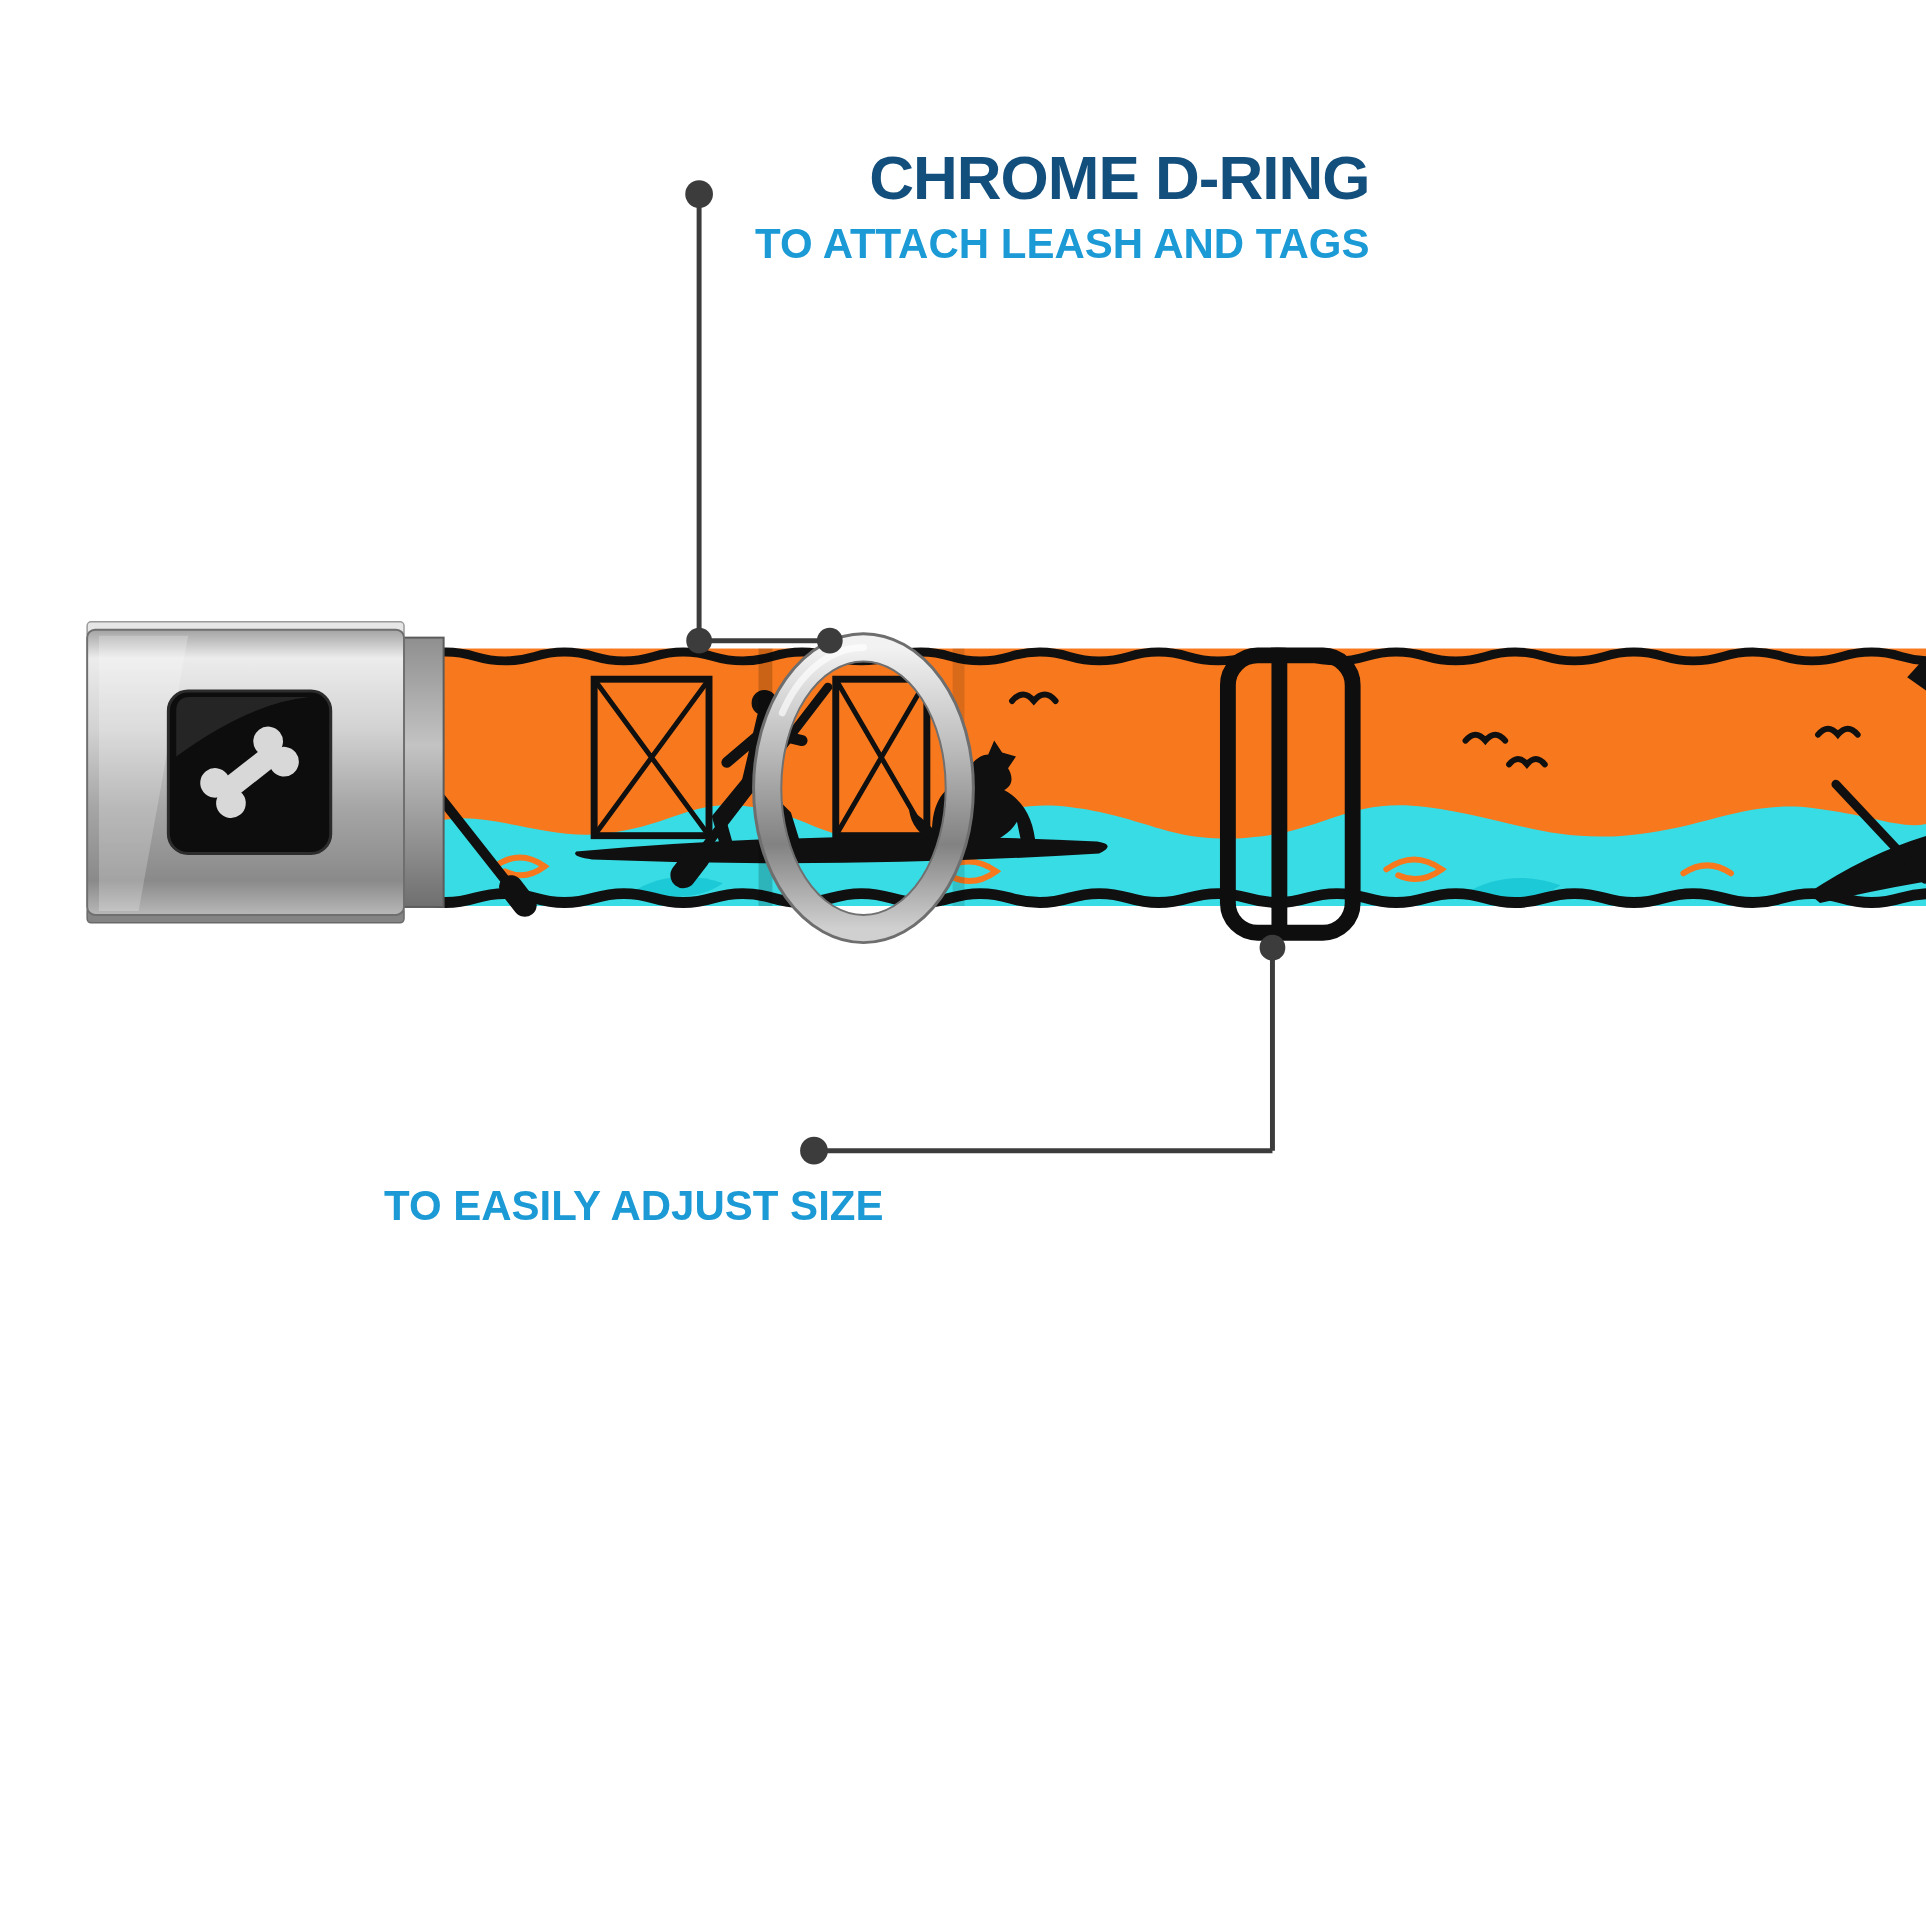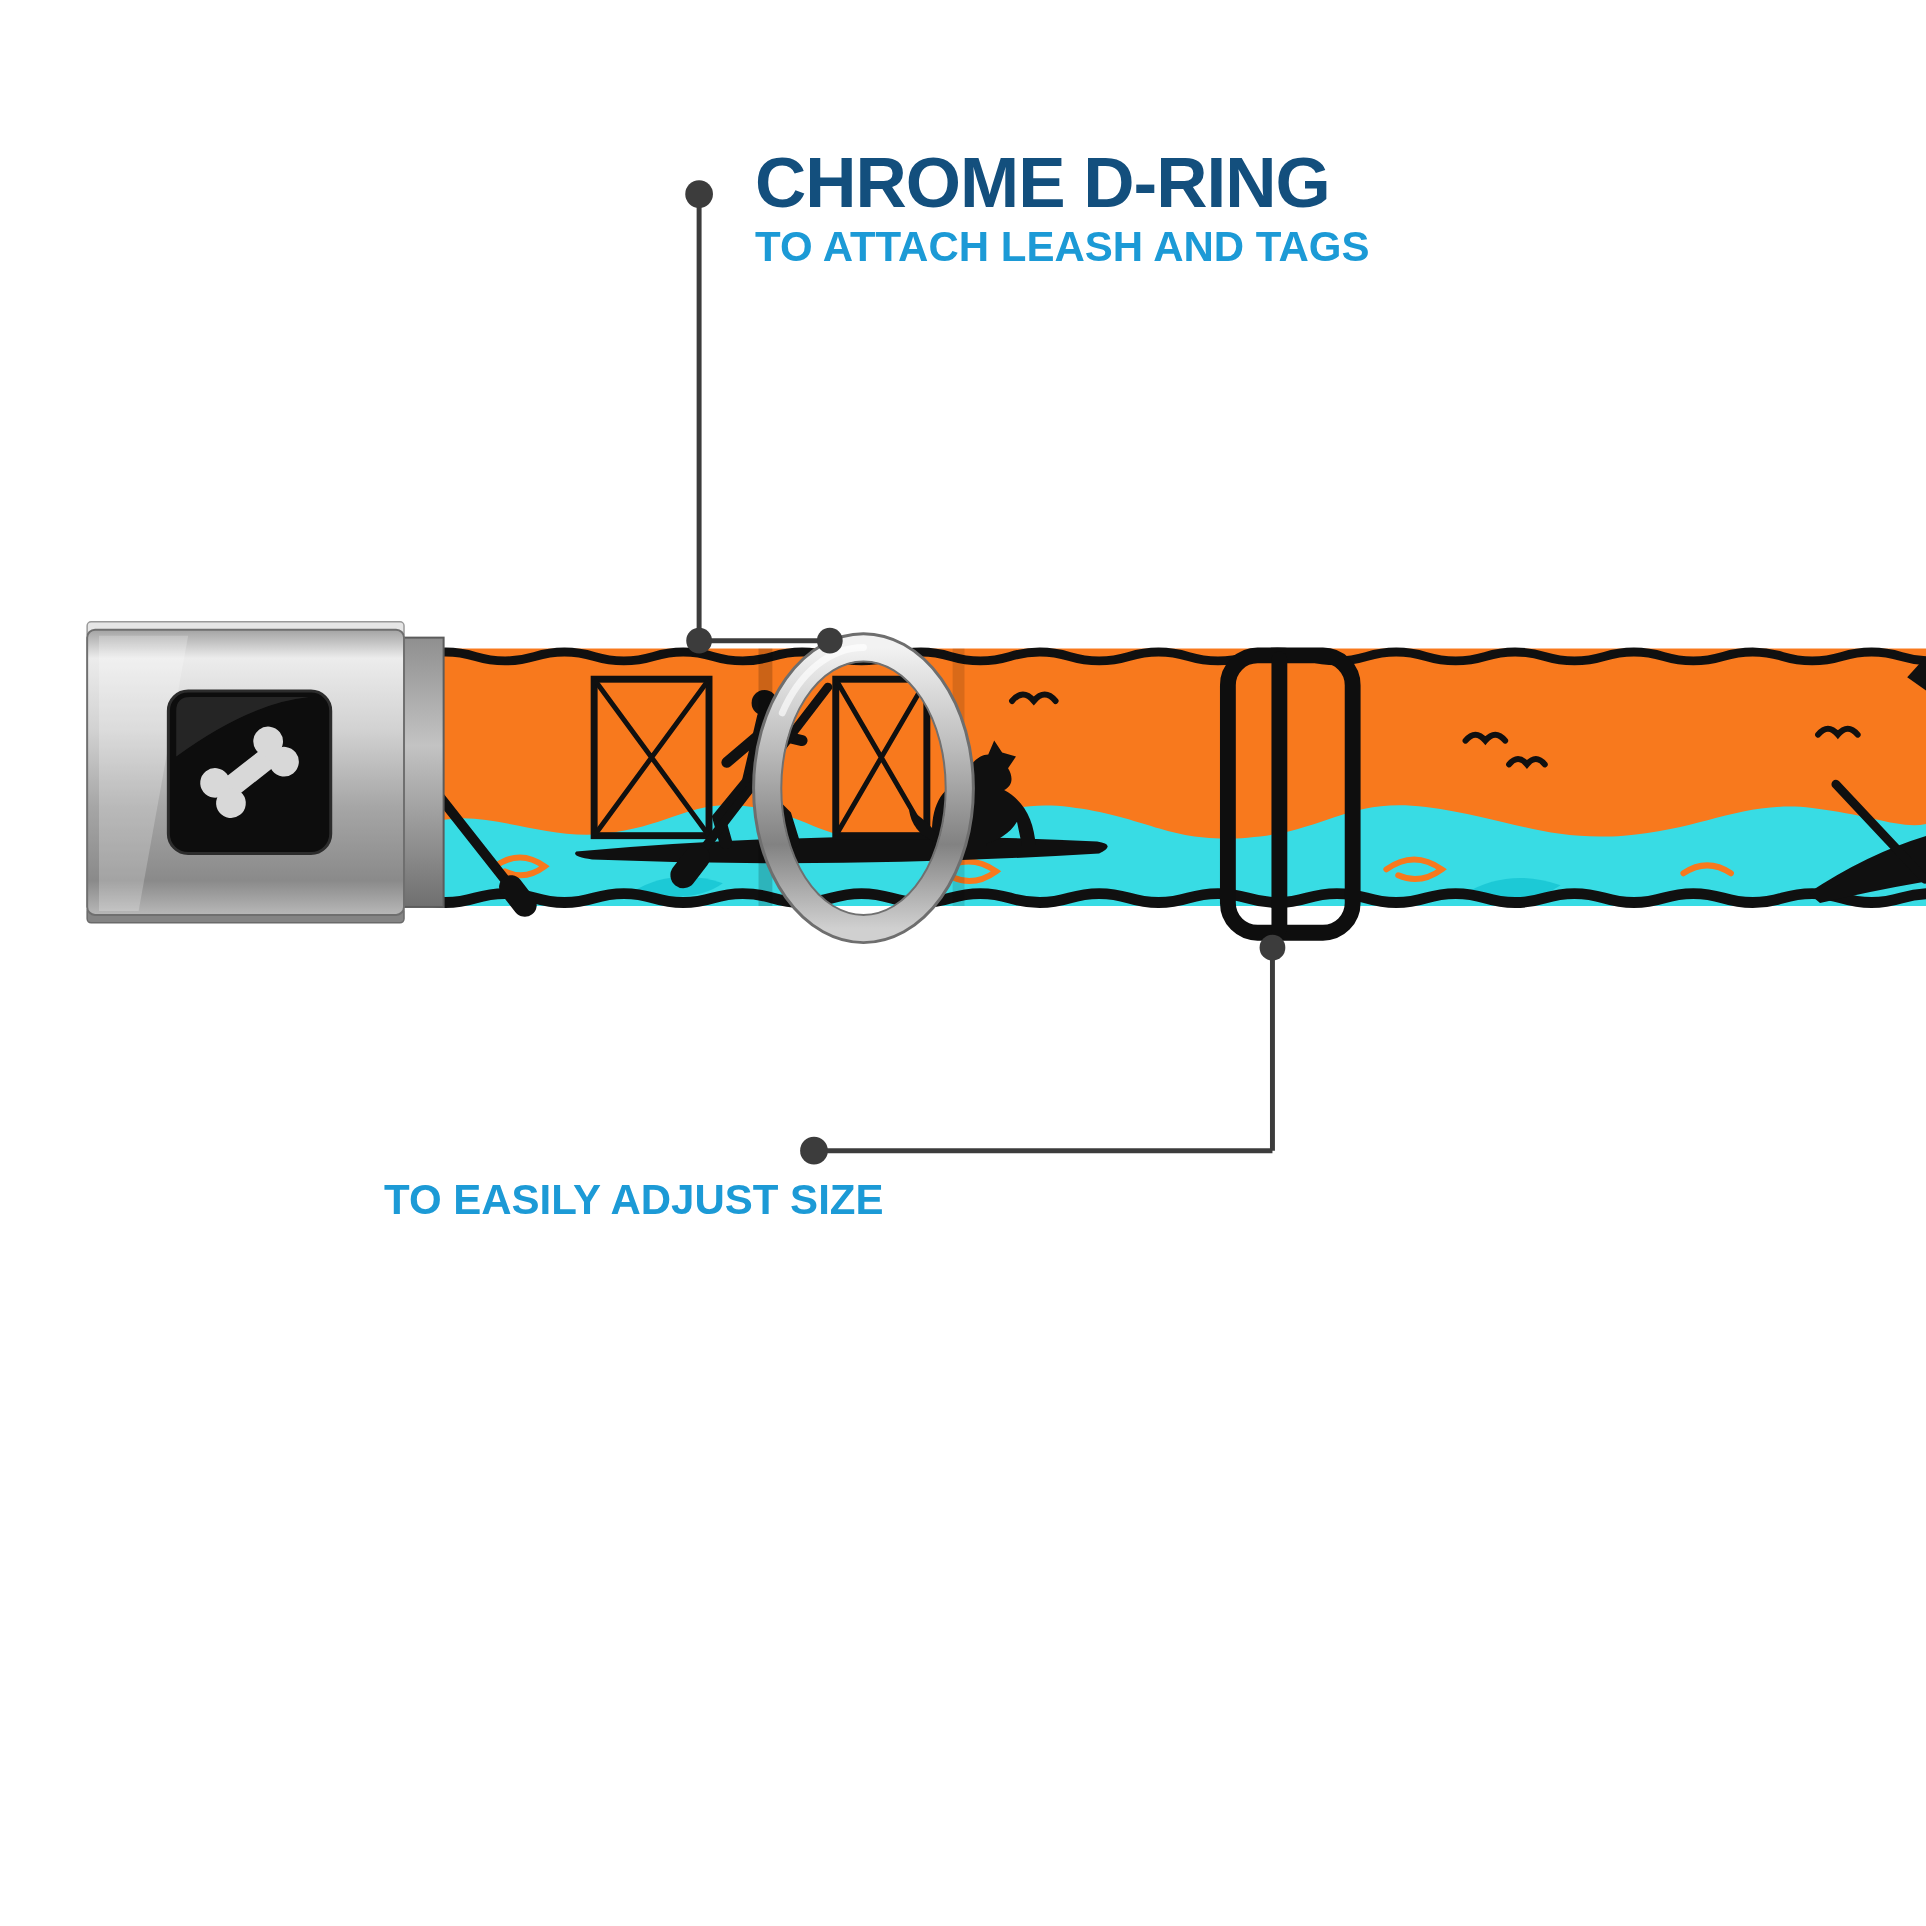--- a/index.html
+++ b/index.html
@@ -7,24 +7,24 @@
     --ink:#101010; --callout:#3C3C3C; --background:#FFFFFF;
   }
   *{margin:0;padding:0;box-sizing:border-box;}
   html,body{background:#fff;}
   body{font-family:"Liberation Sans", sans-serif;}
   .canvas{
     position:relative;width:1927px;height:1927px;background:var(--background);overflow:hidden;
   }
   .callout{position:absolute;}
   .callout .title{
-    color:var(--navy);font-weight:bold;font-size:71px;line-height:1.0;letter-spacing:-1px;white-space:nowrap;
+    color:var(--navy);font-weight:bold;font-size:62px;line-height:1.0;letter-spacing:-1px;white-space:nowrap;text-align:right;
   }
   .callout .subtitle{
-    color:var(--azure);font-weight:bold;font-size:42px;line-height:1.1;margin-top:6px;letter-spacing:0px;white-space:nowrap;
+    color:var(--azure);font-weight:bold;font-size:42px;line-height:1.1;margin-top:12px;letter-spacing:0px;white-space:nowrap;
   }
   #top-callout{left:755px;top:147px;}
   #bottom-callout{left:384px;top:1171px;}
   svg.overlay{position:absolute;left:0;top:0;pointer-events:none;}
   svg.collar{position:absolute;left:0;top:594px;}
   .webbing-bg{fill:var(--orange);}
   .water{fill:var(--turquoise);}
   .silhouette{fill:var(--ink);}
   .sil-stroke{stroke:var(--ink);fill:none;}
   .callout-line{stroke:var(--callout);stroke-width:5;}

